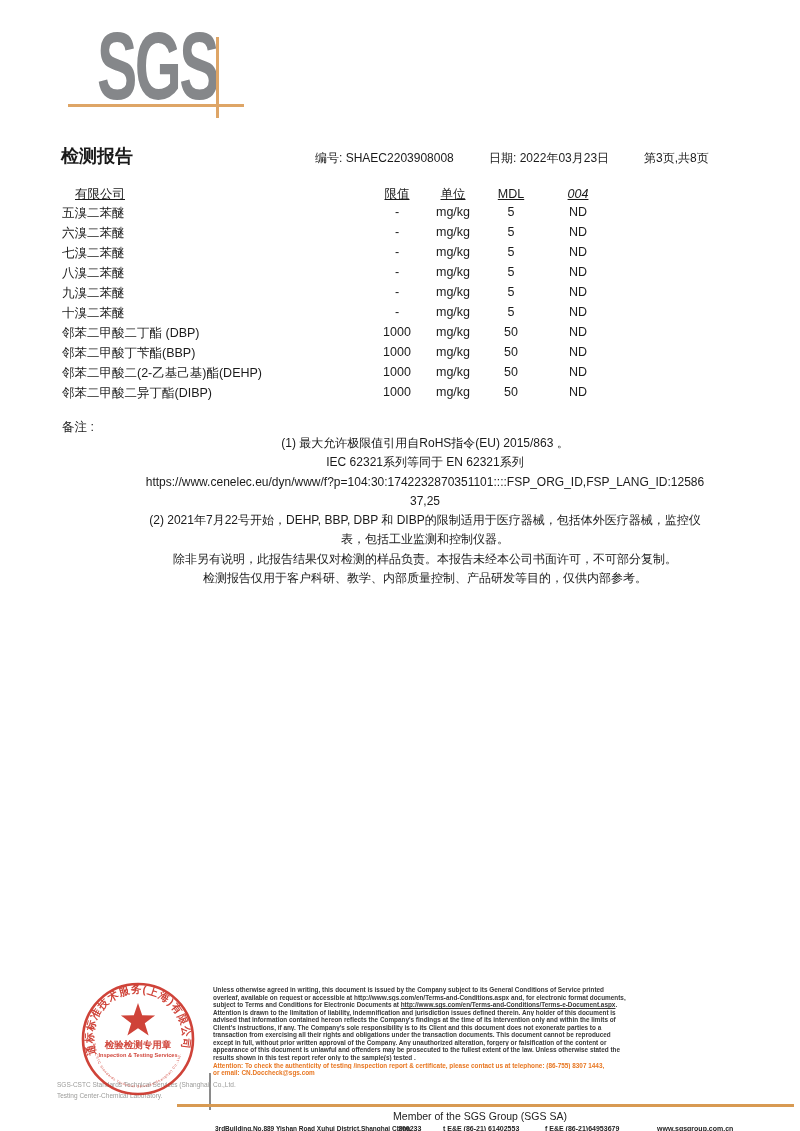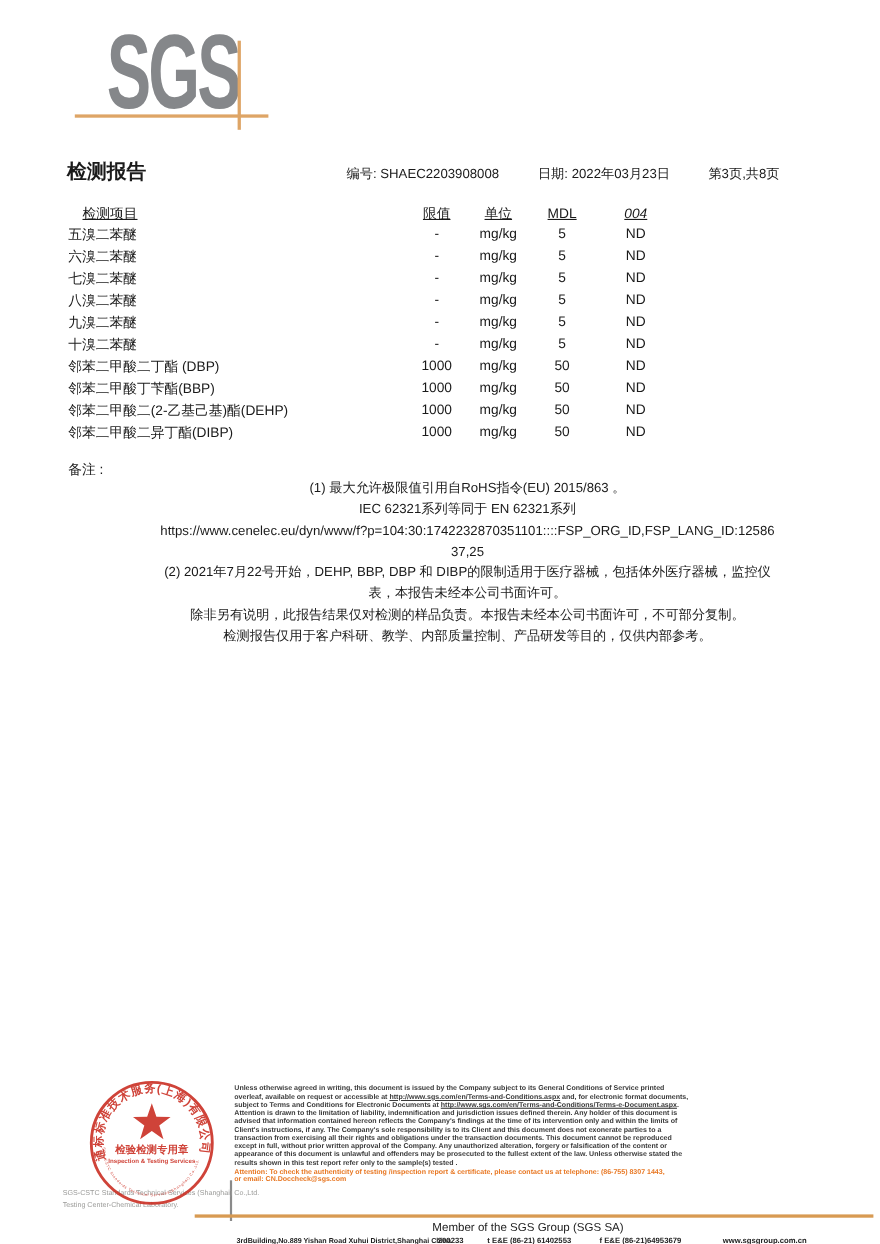--- a/index.html
+++ b/index.html
@@ -66,21 +66,21 @@
 <div class="abs" id="logo-underline"></div>
 <div class="abs" id="logo-vline"></div>
 
 <div class="abs" id="doc-title">检测报告</div>
 <div class="abs" id="h-no"><span>编号:</span> <span>SHAEC2203908008</span></div>
 <div class="abs" id="h-date"><span>日期:</span> <span>2022年03月23日</span></div>
 <div class="abs" id="h-page">第3页,共8页</div>
 
 <div class="abs" id="report-table">
   <div class="t-head">
-    <span class="c-item u">检测项目</span>
+    <span class="c-item u">有限公司</span>
     <span class="c-limit u">限值</span>
     <span class="c-unit u">单位</span>
     <span class="c-mdl u">MDL</span>
     <span class="c-sample u ital">004</span>
   </div>
   <div>
       <div class="t-row">
         <span class="c-item">五溴二苯醚</span>
         <span class="c-limit">-</span>
         <span class="c-unit">mg/kg</span>
@@ -153,21 +153,21 @@
     </div>
 </div>
 
 <div class="abs" id="notes-label">备注 :</div>
 <div class="abs" id="notes-lines">
     <div class="note-line">(1) 最大允许极限值引用自RoHS指令(EU) 2015/863 。</div>
     <div class="note-line">IEC 62321系列等同于 EN 62321系列</div>
     <div class="note-line">https://www.cenelec.eu/dyn/www/f?p=104:30:1742232870351101::::FSP_ORG_ID,FSP_LANG_ID:12586</div>
     <div class="note-line">37,25</div>
     <div class="note-line">(2) 2021年7月22号开始，DEHP, BBP, DBP 和 DIBP的限制适用于医疗器械，包括体外医疗器械，监控仪</div>
-    <div class="note-line">表，本报告未经本公司书面许可。</div>
+    <div class="note-line">表，包括工业监测和控制仪器。</div>
     <div class="note-line">除非另有说明，此报告结果仅对检测的样品负责。本报告未经本公司书面许可，不可部分复制。</div>
     <div class="note-line">检测报告仅用于客户科研、教学、内部质量控制、产品研发等目的，仅供内部参考。</div>
   </div>
 
 <svg class="abs" id="stamp" width="118" height="118" viewBox="0 0 118 118">
   <defs>
     <path id="arcTop" d="M 17,72 A 45,45 0 1 1 101,72"></path>
     <path id="arcBot" d="M 14.5,61 A 44.5,44.5 0 0 0 103.5,61"></path>
   </defs>
   <circle cx="59" cy="57" r="55" fill="none" stroke="#C9281C" stroke-width="2.6"></circle>

